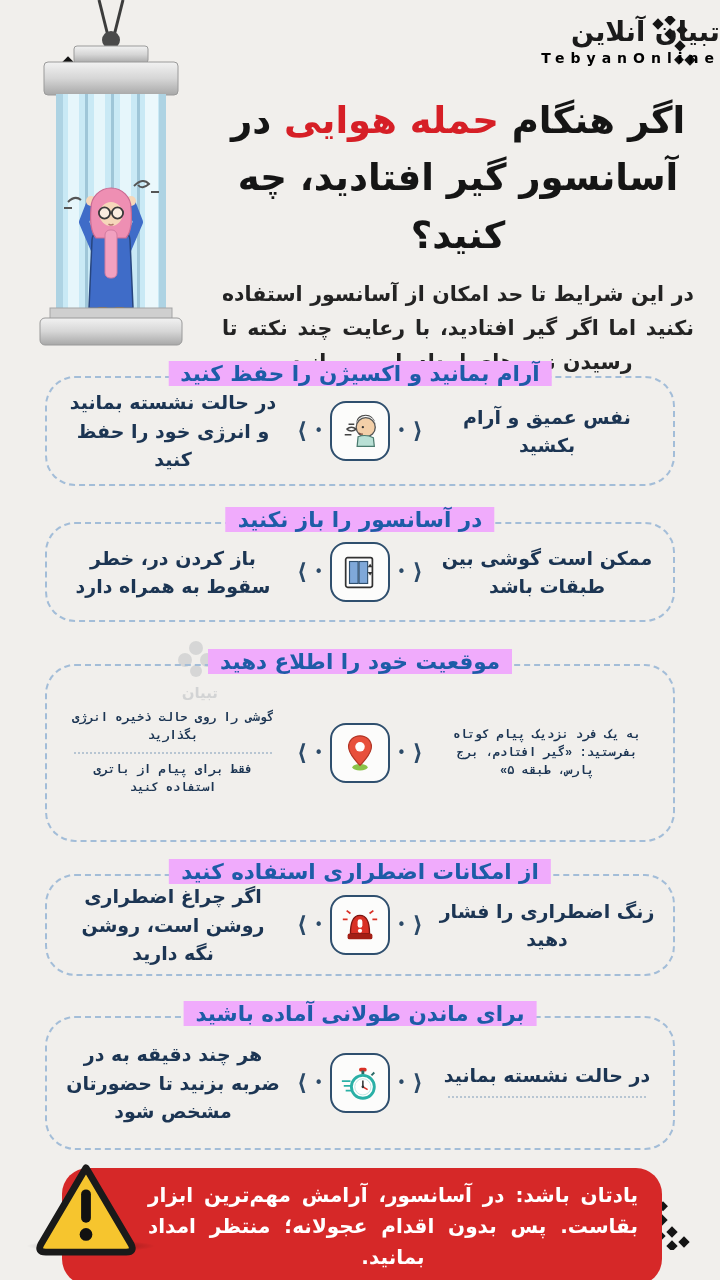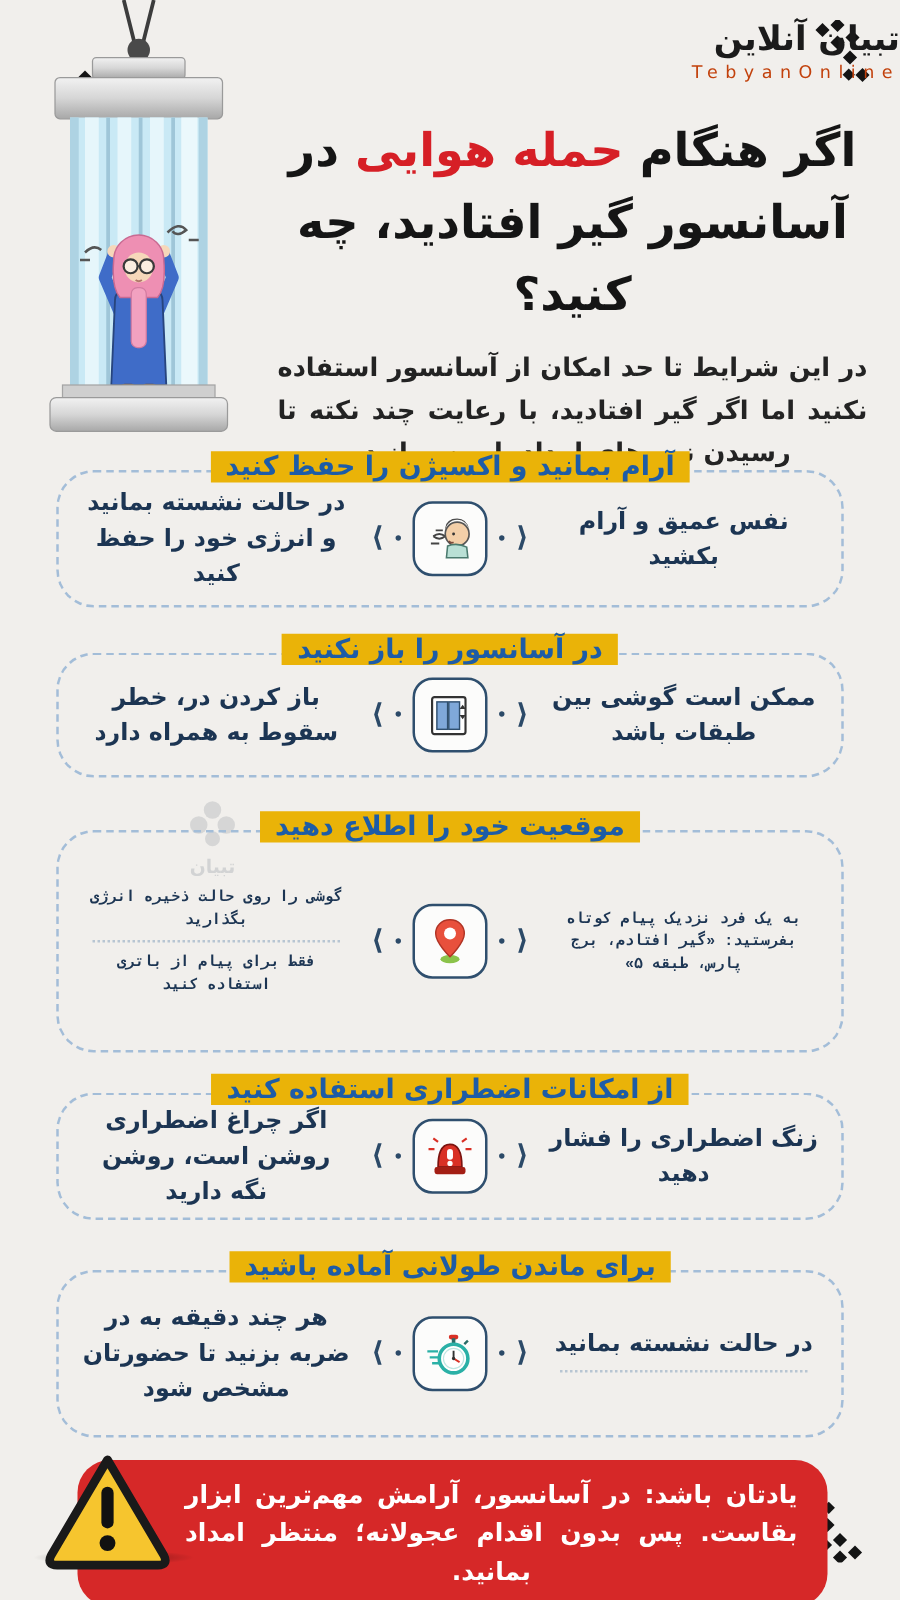--- a/index.html
+++ b/index.html
@@ -7,21 +7,21 @@
   body {
     position:relative;
     background:#f1efec;
     font-family:"DejaVu Sans", sans-serif;
     overflow:hidden;
     direction:rtl;
   }
   
   .header { position:absolute; top:16px; left:0; width:720px; text-align:right; }
   .logo-fa { font-size:27px; font-weight:bold; color:#1b1b1b; letter-spacing:1px; }
-  .logo-en { font-size:14px; color:#c2410c; letter-spacing:6px; margin-top:3px; direction:ltr; }
+  .logo-en { font-size:14px; color:#000000; letter-spacing:6px; margin-top:3px; direction:ltr;font-weight:bold; }
   
   .cluster { position:absolute; }
   .cluster svg { display:block; }
   .cl-tl { top:48px;  left:52px; }
   .cl-tr { top:16px;  right:22px; transform:scaleX(-1); }
   .cl-bl { bottom:28px; left:36px; transform:rotate(180deg); }
   .cl-br { bottom:30px; right:24px; transform:rotate(180deg) scaleX(-1); }
   
   .hero-text { position:absolute; top:92px; right:18px; width:488px; text-align:center; }
   .hero-title { font-weight:bold; color:#151515; font-size:37px; line-height:1.55; }
@@ -39,36 +39,36 @@
     position:relative; margin-top:16px;
     border:2px dashed #a3bdd8; border-radius:30px;
     display:flex; align-items:center; justify-content:space-between;
     padding:16px 18px;
   }
   .sec1 .box { height:110px; } .sec2 .box { height:100px; }
   .sec3 .box { height:178px; } .sec4 .box { height:102px; }
   .sec5 .box { height:134px; }
   .sec-title {
     position:absolute; top:-17px; right:50%; transform:translateX(50%);
-    background:#eab308; padding:0 12px; white-space:nowrap;
+    background:#f0abfc; padding:0 12px; white-space:nowrap;
     color:#1d5ca7; font-size:21.5px; font-weight:bold; z-index:2;
   }
   .col { flex:1 1 0; text-align:center; color:#1c3553; font-size:19px; font-weight:bold; line-height:1.5; }
   .col .sub + .divider { margin:7px auto; }
   .divider { border-top:2px dotted #b7c5d2; width:92%; }
   .mid { flex:0 0 158px; display:flex; align-items:center; justify-content:center; gap:7px; direction:ltr; }
   .angle { color:#2c4a68; font-size:22px; font-weight:bold; line-height:1; }
   .middot { color:#2c4a68; font-size:15px; line-height:1; }
   .icon-box {
     width:60px; height:60px; border:2px solid #2f4f6e; border-radius:16px;
     background:#fcfcfb; display:flex; align-items:center; justify-content:center;
   }
   .sec3 .col { font-size:12px;font-family:Liberation Mono, monospace; }
   
-  .watermark { position:absolute; top:638px; left:135px; width:70px; text-align:center; opacity:0.30; }
+  .watermark { position:absolute; top:638px; left:148px; width:70px; opacity:0.30; }
   .watermark .wm-txt { font-size:15px; color:#8e969e; font-weight:bold; margin-top:2px; }
   
   .warning-banner {
     position:absolute; top:1168px; right:58px; width:600px; min-height:76px;
     background:#d62828; border-radius:26px;
     display:flex; align-items:center;
     padding:12px 24px 12px 86px;
   }
   .warning-text {
     width:100%; color:#ffffff; font-size:20px; font-weight:bold;

